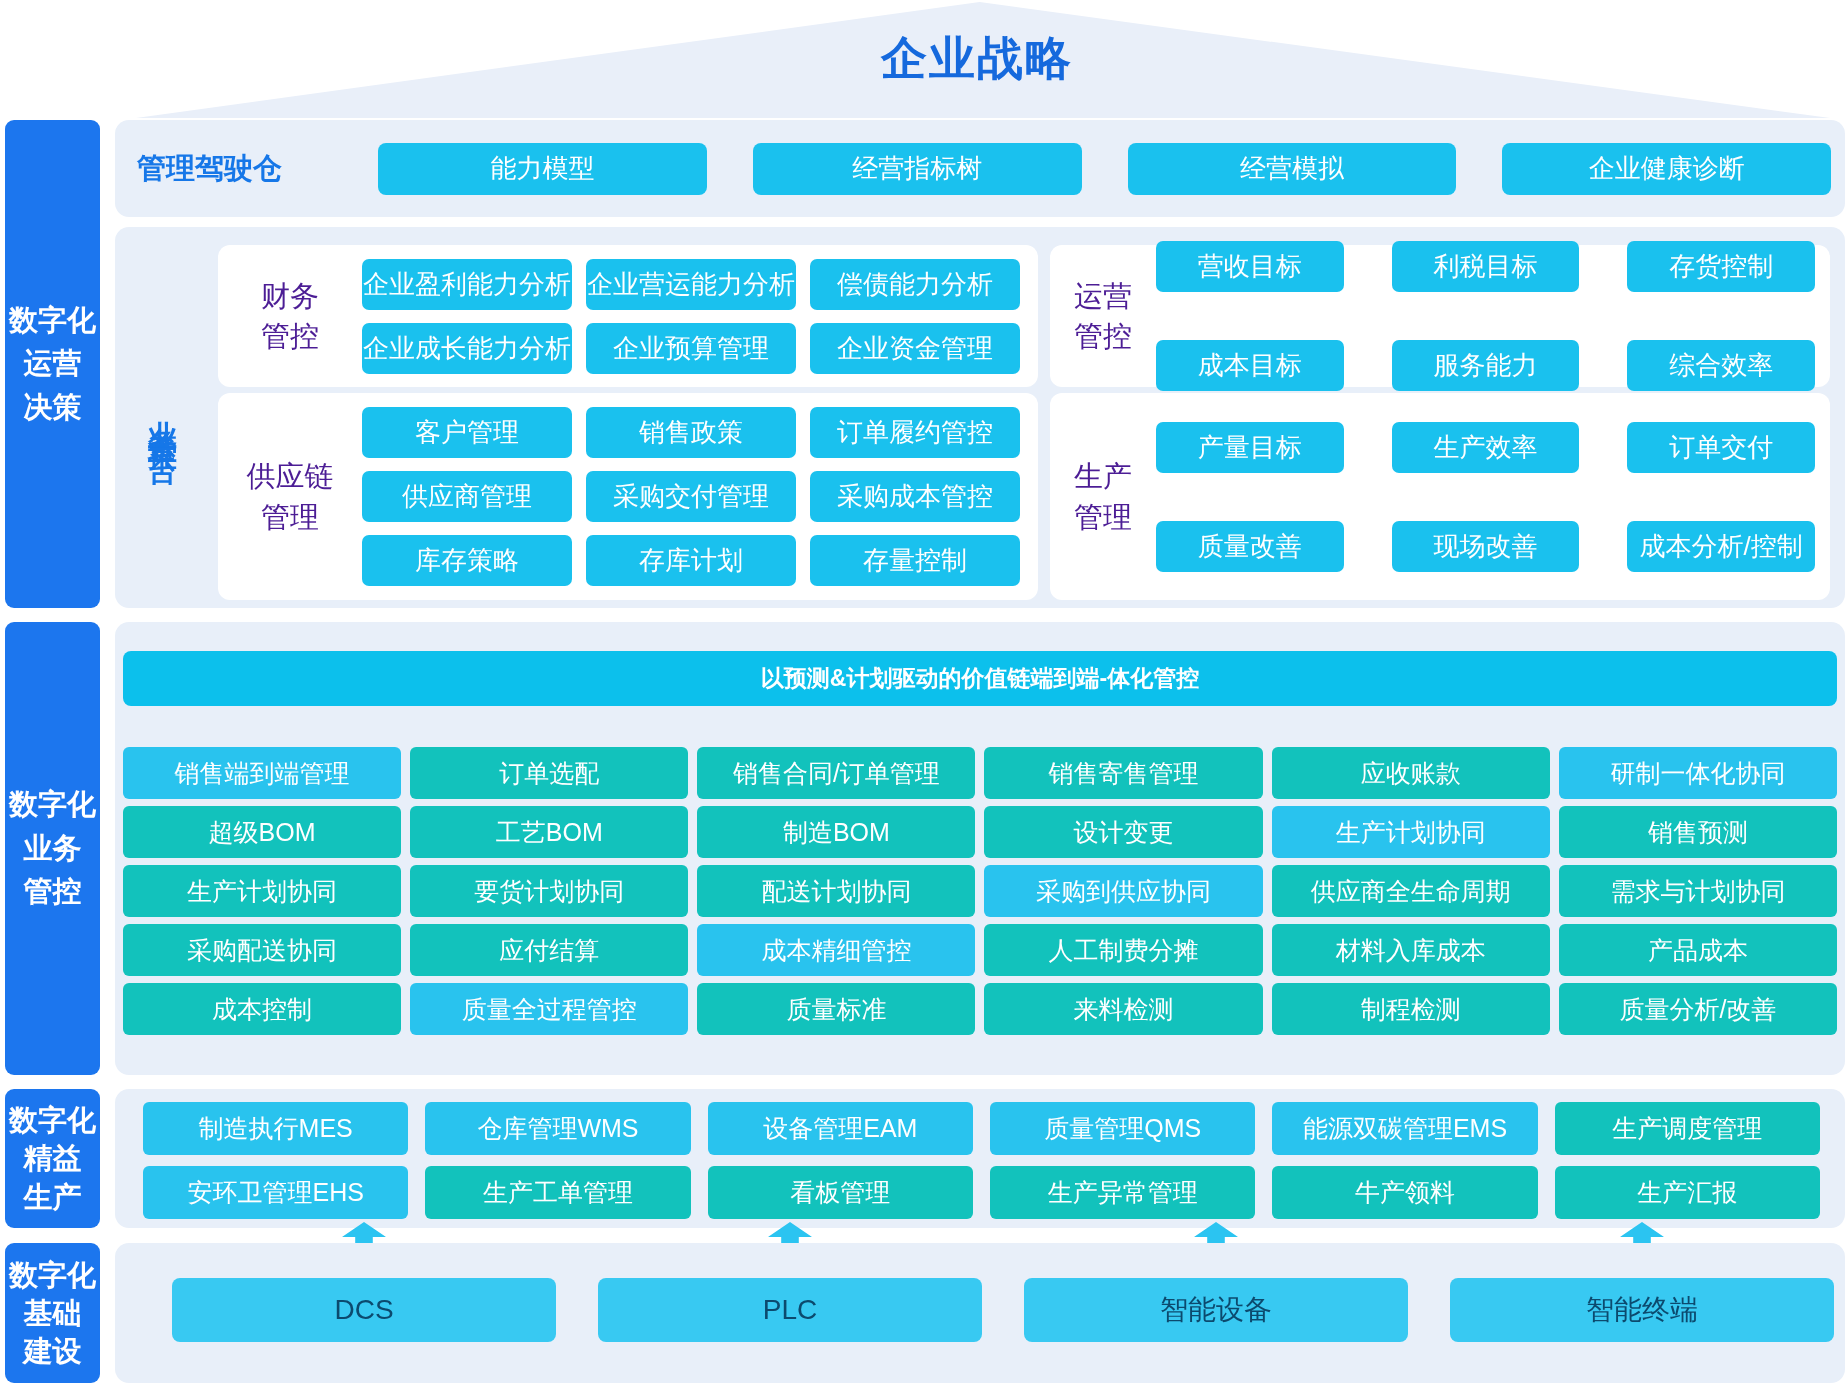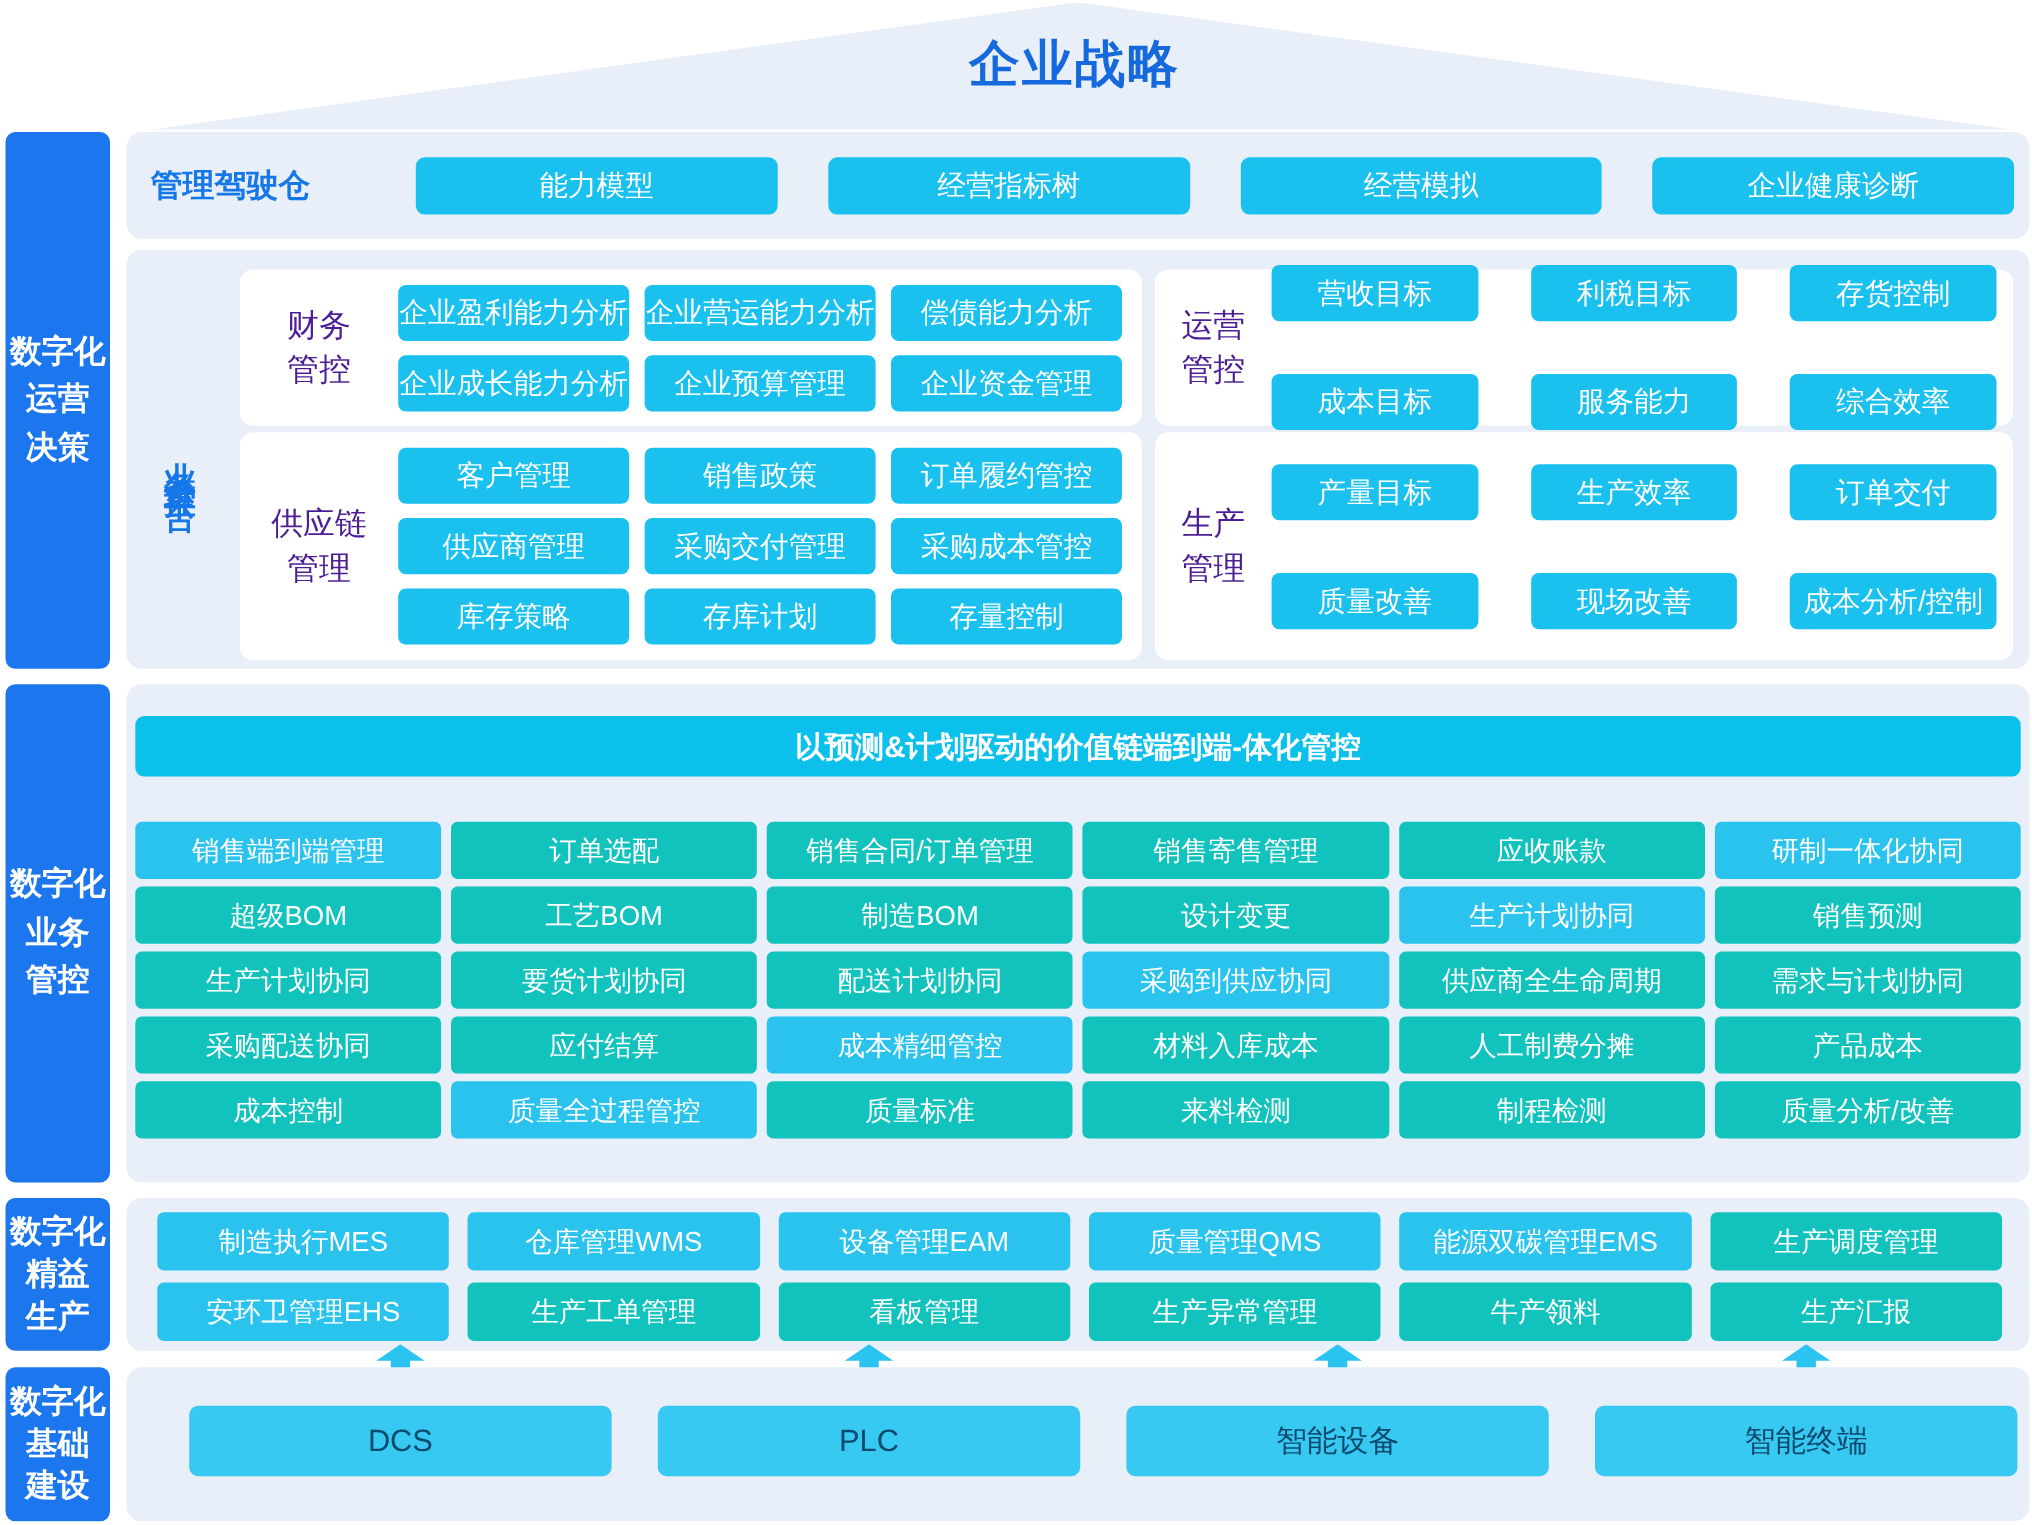--- a/index.html
+++ b/index.html
@@ -75,21 +75,21 @@
   }
   .p-ops .panel-grid,.p-prod .panel-grid{margin-right:15px;gap:48px;}
   .panel-grid .btn{height:51px;border-radius:7px;}
   
   .sec2{
     position:absolute;left:115px;top:622px;width:1730px;height:453px;
     background:#e8eff9;border-radius:14px;
   }
   .banner{
     position:absolute;left:8px;top:29px;width:1714px;height:55px;
-    background:#0cc0ec;border-radius:8px;color:#fff;font-weight:bold;font-size:27px;
+    background:#0cc0ec;border-radius:8px;color:#fff;font-weight:bold;font-size:23px;
     display:flex;align-items:center;justify-content:center;box-sizing:border-box;
   }
   .bc-grid{
     position:absolute;left:8px;top:89px;width:1714px;
     display:grid;grid-template-columns:repeat(6,1fr);grid-auto-rows:52px;gap:7px 9px;margin-top:36px;
   }
   .cell{
     background:#12c2bc;color:#fff;border-radius:6px;font-size:25px;
     display:flex;align-items:center;justify-content:center;white-space:nowrap;
   }
@@ -237,22 +237,22 @@
     <div class="cell">销售预测</div>
     <div class="cell">生产计划协同</div>
     <div class="cell">要货计划协同</div>
     <div class="cell">配送计划协同</div>
     <div class="cell c1">采购到供应协同</div>
     <div class="cell">供应商全生命周期</div>
     <div class="cell">需求与计划协同</div>
     <div class="cell">采购配送协同</div>
     <div class="cell">应付结算</div>
     <div class="cell c1">成本精细管控</div>
+    <div class="cell">人工制费分摊</div>
     <div class="cell">材料入库成本</div>
-    <div class="cell">人工制费分摊</div>
     <div class="cell">产品成本</div>
     <div class="cell">成本控制</div>
     <div class="cell c1">质量全过程管控</div>
     <div class="cell">质量标准</div>
     <div class="cell">来料检测</div>
     <div class="cell">制程检测</div>
     <div class="cell">质量分析/改善</div>
   </div>
 </div>
 

